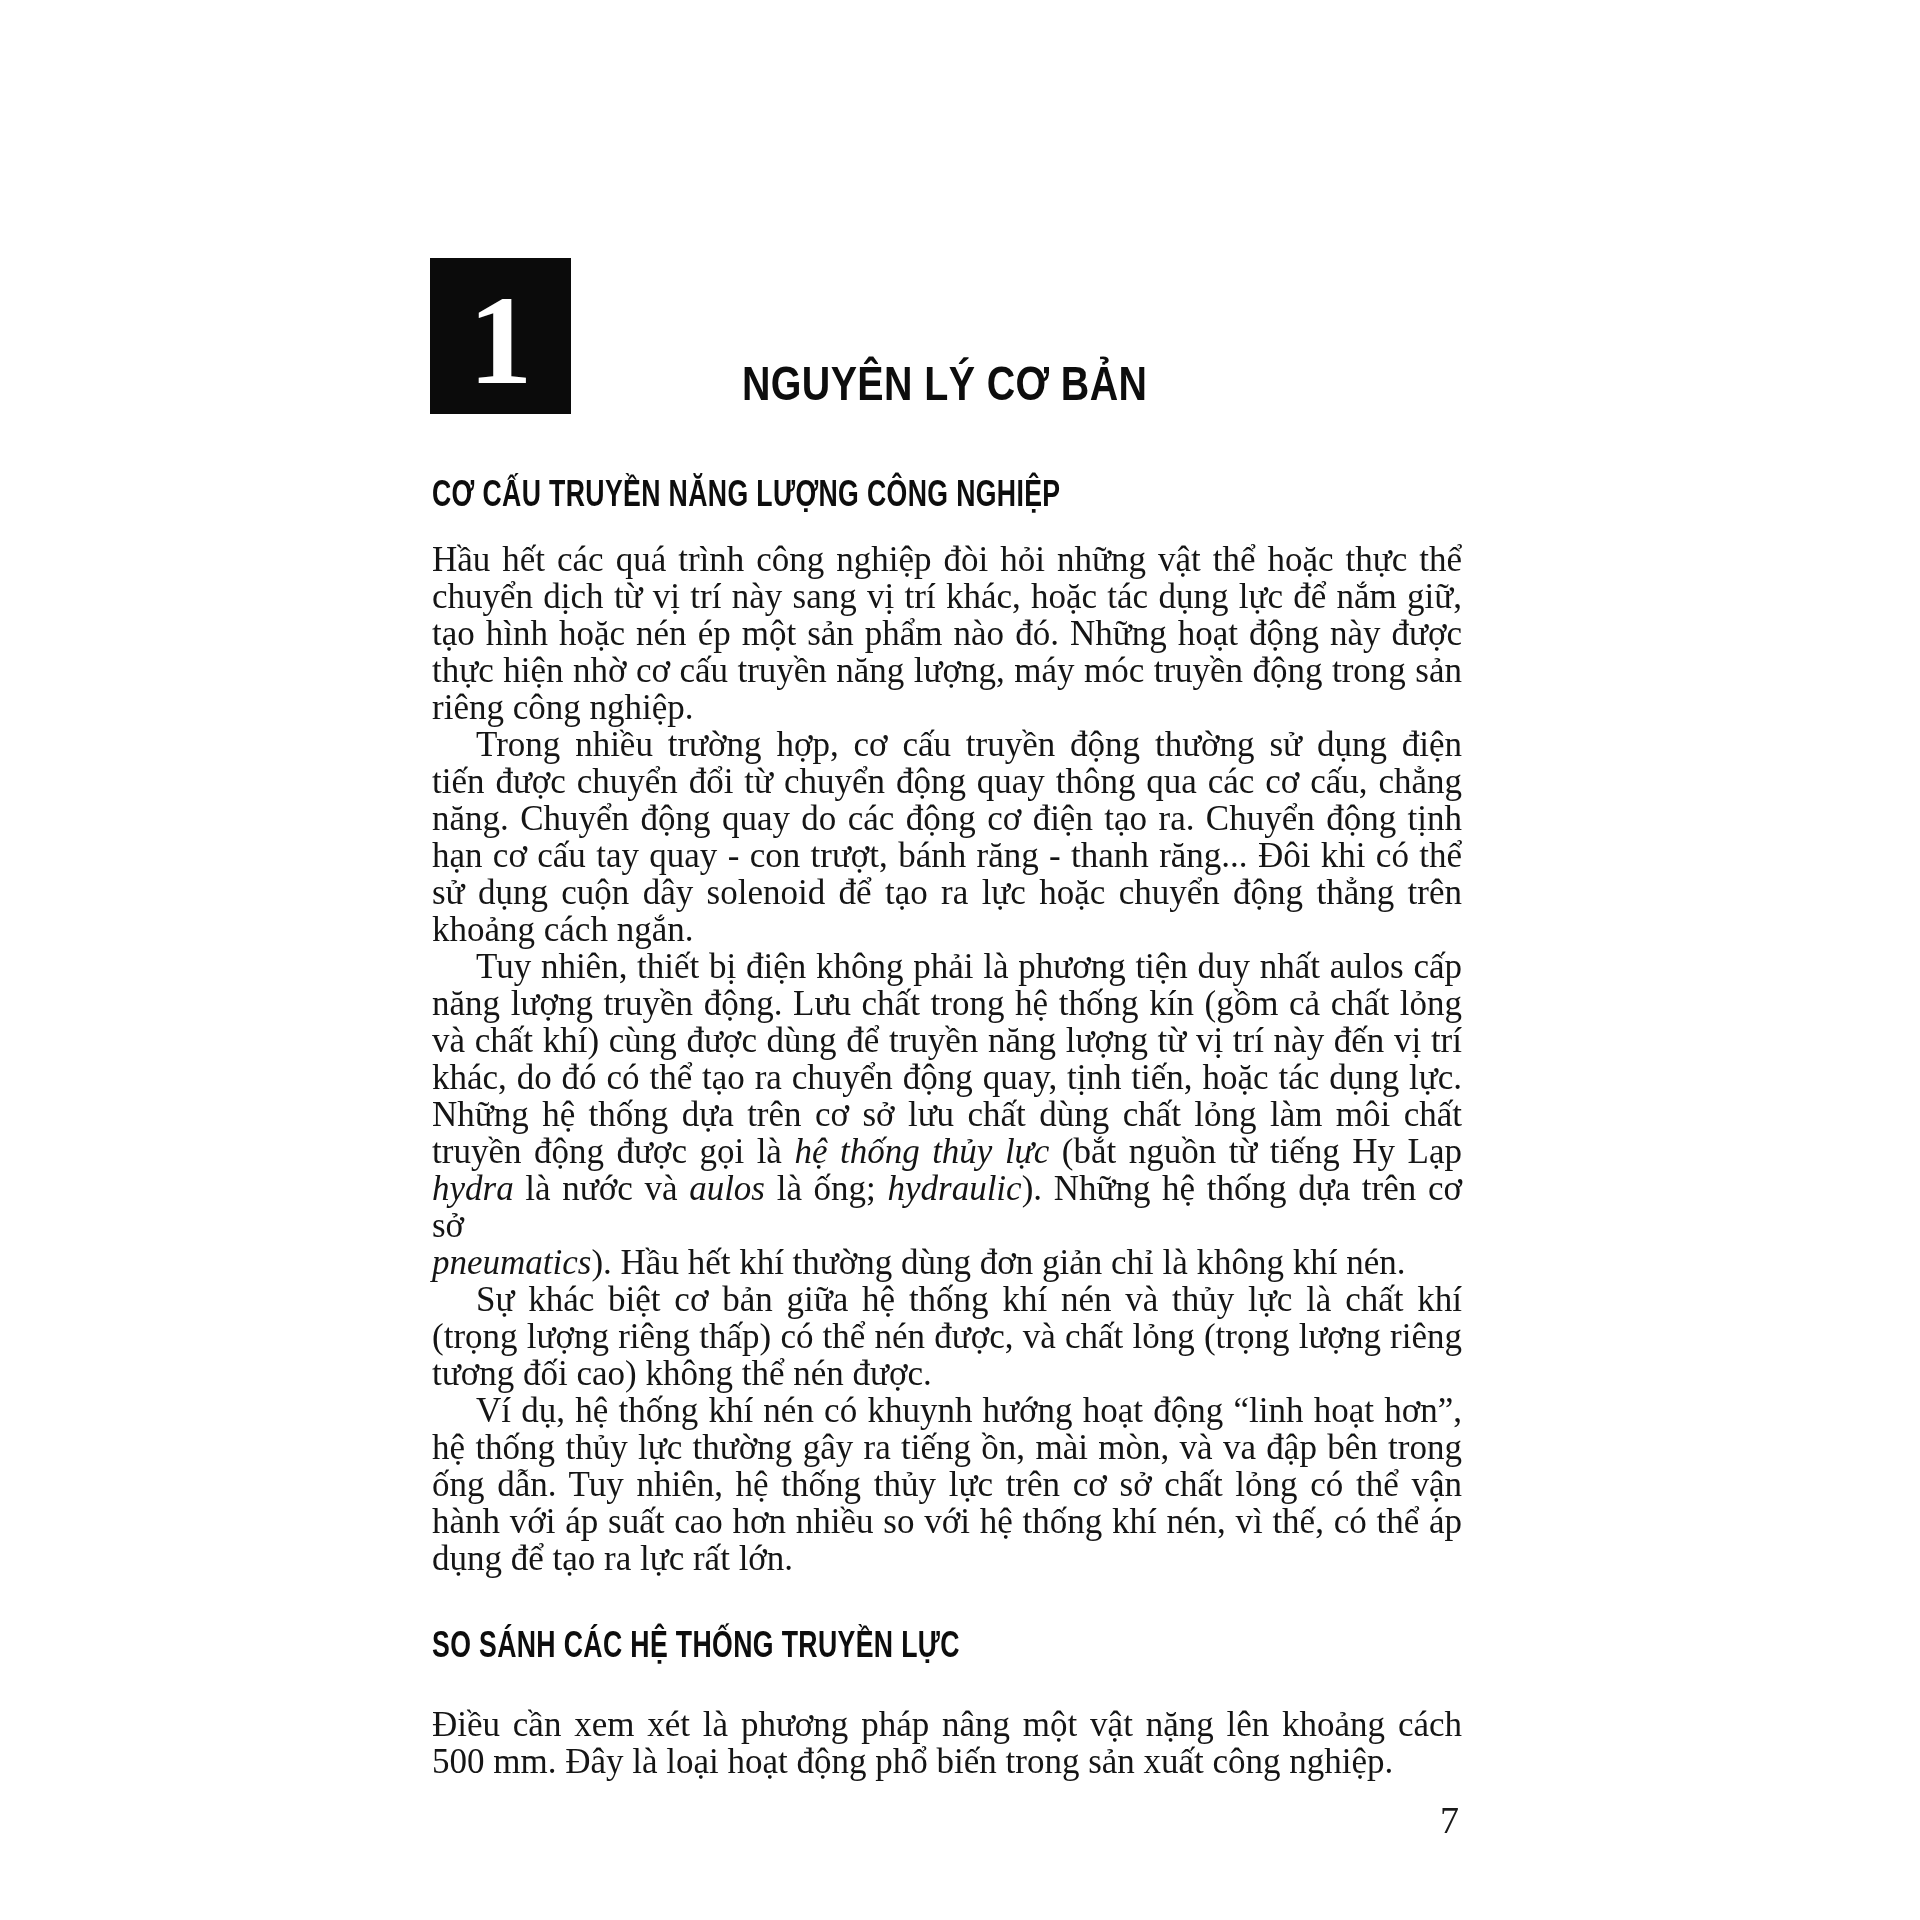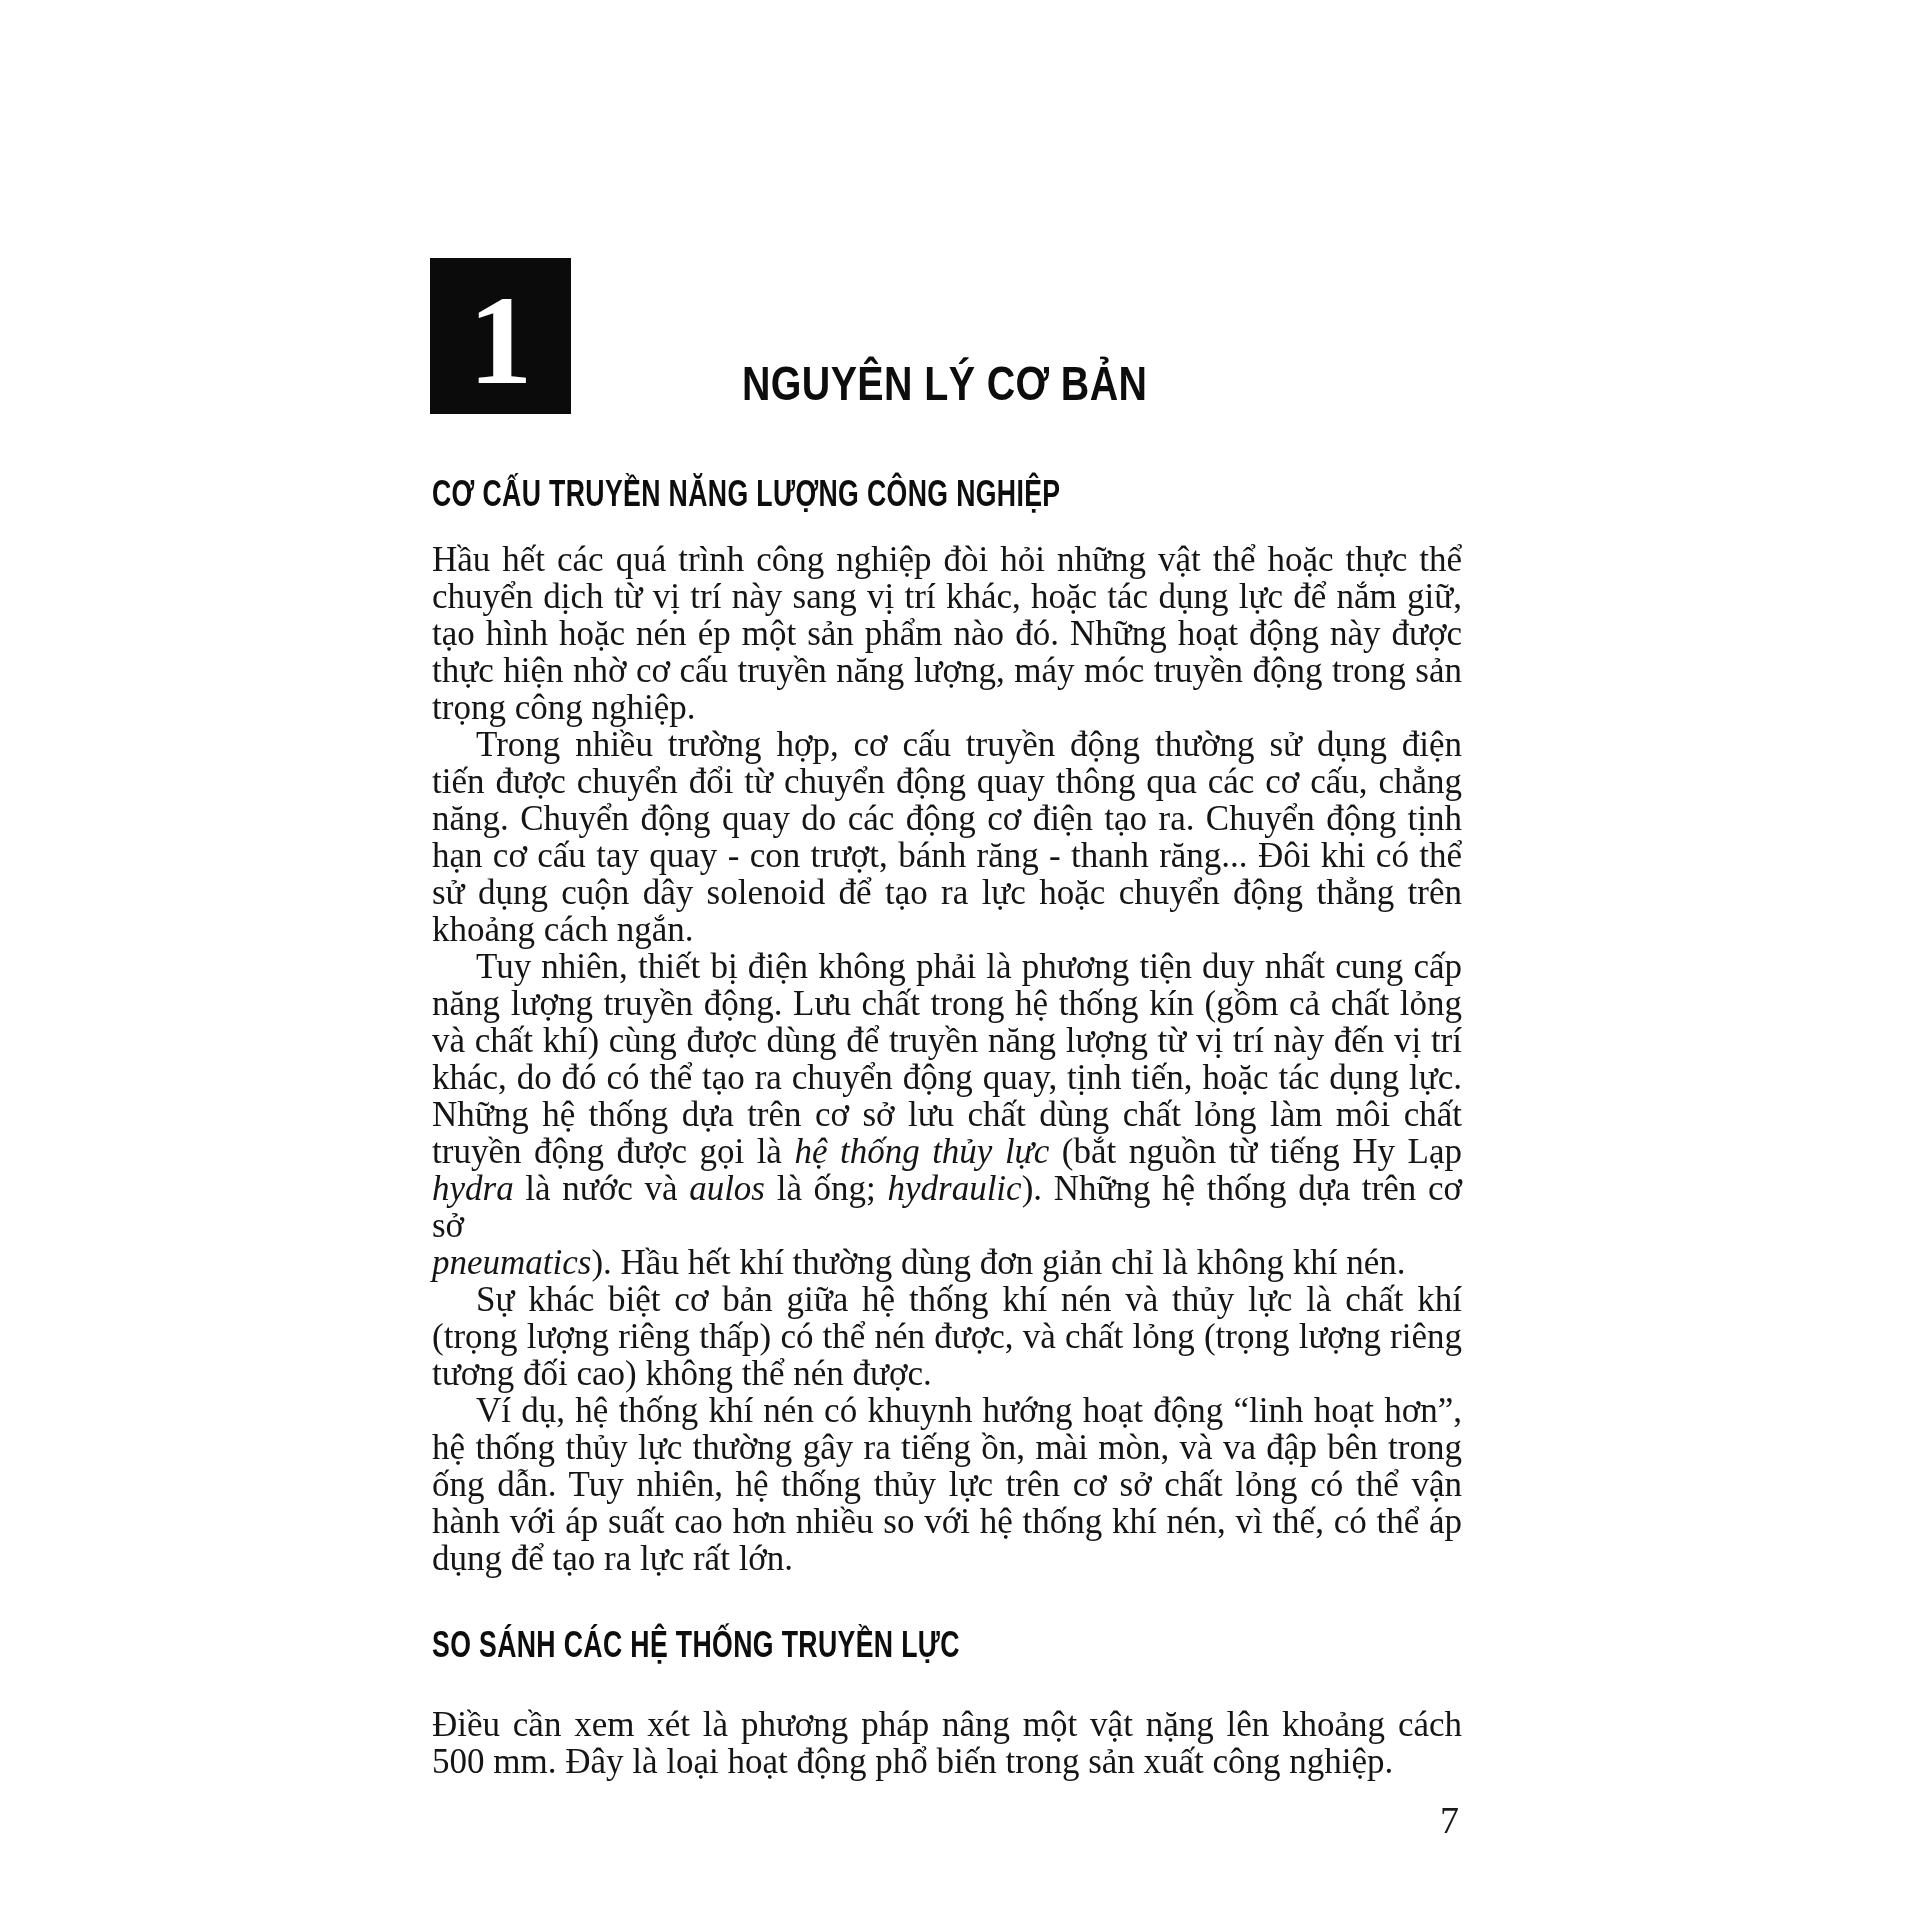--- a/index.html
+++ b/index.html
@@ -85,32 +85,32 @@
   <div class="chapter-title">NGUYÊN LÝ CƠ BẢN</div>
 
   <div class="content">
     <h2 class="section-heading first">CƠ CẤU TRUYỀN NĂNG LƯỢNG CÔNG NGHIỆP</h2>
     <div>
         <div class="para">
           <div class="line">Hầu hết các quá trình công nghiệp đòi hỏi những vật thể hoặc thực thể</div>
           <div class="line">chuyển dịch từ vị trí này sang vị trí khác, hoặc tác dụng lực để nắm giữ,</div>
           <div class="line">tạo hình hoặc nén ép một sản phẩm nào đó. Những hoạt động này được</div>
           <div class="line">thực hiện nhờ cơ cấu truyền năng lượng, máy móc truyền động trong sản</div>
-          <div class="line last">trọng công nghiệp.</div>
+          <div class="line last">riêng công nghiệp.</div>
         </div>
         <div class="para">
           <div class="line indent">Trong nhiều trường hợp, cơ cấu truyền động thường sử dụng điện</div>
           <div class="line">tiến được chuyển đổi từ chuyển động quay thông qua các cơ cấu, chẳng</div>
           <div class="line">năng. Chuyển động quay do các động cơ điện tạo ra. Chuyển động tịnh</div>
           <div class="line">hạn cơ cấu tay quay - con trượt, bánh răng - thanh răng... Đôi khi có thể</div>
           <div class="line">sử dụng cuộn dây solenoid để tạo ra lực hoặc chuyển động thẳng trên</div>
           <div class="line last">khoảng cách ngắn.</div>
         </div>
         <div class="para">
-          <div class="line indent">Tuy nhiên, thiết bị điện không phải là phương tiện duy nhất cung cấp</div>
+          <div class="line indent">Tuy nhiên, thiết bị điện không phải là phương tiện duy nhất aulos cấp</div>
           <div class="line">năng lượng truyền động. Lưu chất trong hệ thống kín (gồm cả chất lỏng</div>
           <div class="line">và chất khí) cùng được dùng để truyền năng lượng từ vị trí này đến vị trí</div>
           <div class="line">khác, do đó có thể tạo ra chuyển động quay, tịnh tiến, hoặc tác dụng lực.</div>
           <div class="line">Những hệ thống dựa trên cơ sở lưu chất dùng chất lỏng làm môi chất</div>
           <div class="line">truyền động được gọi là <i>hệ thống thủy lực</i> (bắt nguồn từ tiếng Hy Lạp</div>
           <div class="line"><i>hydra</i> là nước và <i>aulos</i> là ống; <i>hydraulic</i>). Những hệ thống dựa trên cơ sở</div>
           <div class="line last"><i>pneumatics</i>). Hầu hết khí thường dùng đơn giản chỉ là không khí nén.</div>
         </div>
         <div class="para">
           <div class="line indent">Sự khác biệt cơ bản giữa hệ thống khí nén và thủy lực là chất khí</div>

